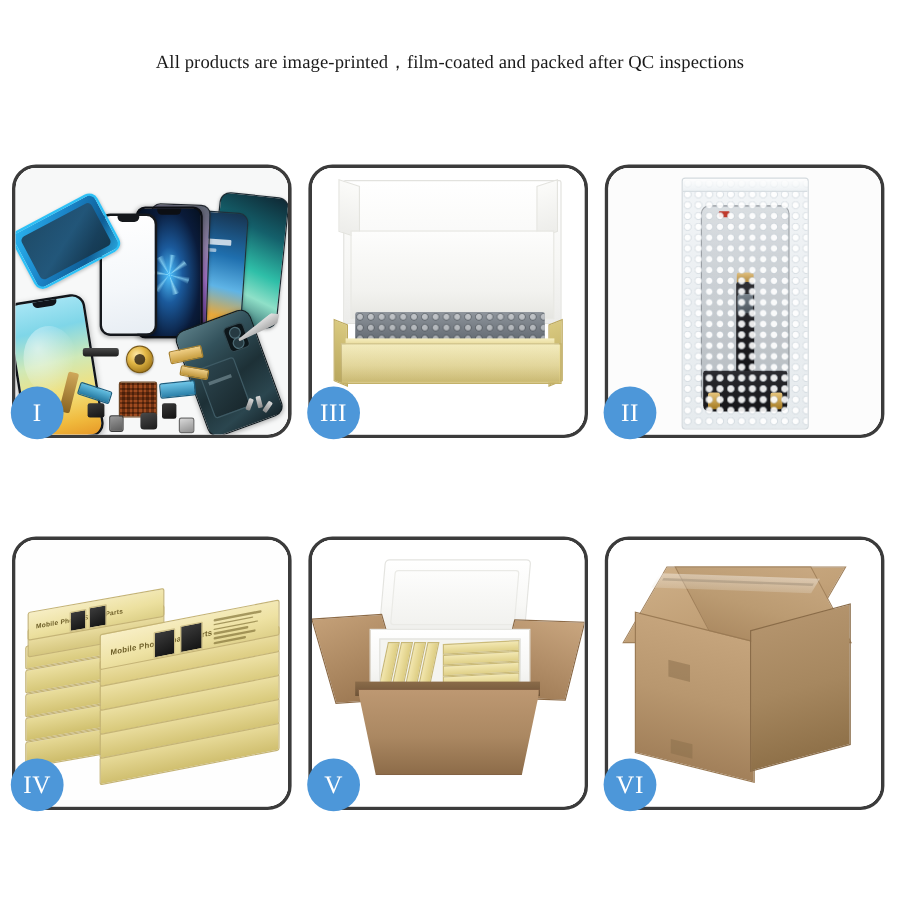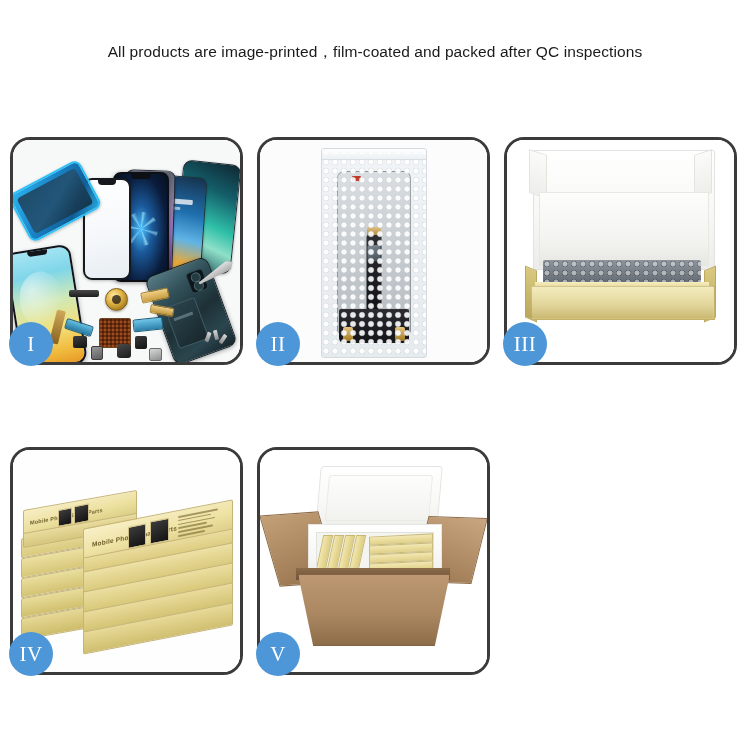--- a/index.html
+++ b/index.html
@@ -24,21 +24,21 @@
     font-family: "Liberation Sans", sans-serif;
     font-size: 35px;
     font-weight: 700;
     letter-spacing: 1.2px;
     color: #111111;
     line-height: 1.1;
     margin: 0;
     white-space: nowrap;
   }
   .subtitle {
-    font-family: Liberation Sans, sans-serif;
+    font-family: Liberation Serif, serif;
     font-size: 15.5px;
     font-weight: 400;
     color: #1a1a1a;
     margin: 12px 0 0 0;
     letter-spacing: 0.1px;
     white-space: nowrap;
   }
 
   
   .grid {
@@ -718,57 +718,57 @@
             <span></span>
         </div>
       </div>
     </div>
     <div class="badge">I</div>
   </div>
 
   <div class="panel">
     <div class="panel-inner">
       <div class="scene">
+        <div class="p3-bg"></div>
+        <div class="box3-lid"></div>
+        <div class="box3-lid-flapL"></div>
+        <div class="box3-lid-flapR"></div>
+        <div class="box3-foam"></div>
+        <div class="box3-bubble"></div>
+        <div class="box3-edgeL"></div>
+        <div class="box3-edgeR"></div>
+        <div class="box3-innerlip"></div>
+        <div class="box3-base"></div>
+        <div class="box3-base-front"></div>
+      </div>
+    </div>
+    <div class="badge">III</div>
+  </div>
+
+  <div class="panel">
+    <div class="panel-inner">
+      <div class="scene">
         <div class="p2-bg"></div>
         <div class="bubble-bag">
           <div class="lcd-panel">
             <div class="lcd-red"></div>
           </div>
           <div class="lcd-conn"></div>
           <div class="lcd-flex"></div>
           <div class="lcd-ic"></div>
           <div class="lcd-bottom">
             <div class="g1"></div>
               <div class="g2"></div>
           </div>
           <div class="bubbles"></div>
           <div class="bag-seal"></div>
         </div>
       </div>
     </div>
     <div class="badge">II</div>
-  </div>
-
-  <div class="panel">
-    <div class="panel-inner">
-      <div class="scene">
-        <div class="p3-bg"></div>
-        <div class="box3-lid"></div>
-        <div class="box3-lid-flapL"></div>
-        <div class="box3-lid-flapR"></div>
-        <div class="box3-foam"></div>
-        <div class="box3-bubble"></div>
-        <div class="box3-edgeL"></div>
-        <div class="box3-edgeR"></div>
-        <div class="box3-innerlip"></div>
-        <div class="box3-base"></div>
-        <div class="box3-base-front"></div>
-      </div>
-    </div>
-    <div class="badge">III</div>
   </div>
 
   <div class="panel">
     <div class="panel-inner">
       <div class="scene">
         <div class="p4-bg"></div>
         <div class="stack">
 
           <div class="gbox gbox-l6"></div>
           <div class="gbox gbox-l5"></div>
@@ -831,14 +831,31 @@
               <i></i>
           </div>
         </div>
         <div class="c5-body-top"></div>
         <div class="c5-body"></div>
       </div>
     </div>
     <div class="badge">V</div>
   </div>
 
+  <div class="panel">
+    <div class="panel-inner">
+      <div class="scene">
+        <div class="p6-bg"></div>
+        <div class="c6-wrap"></div>
+        <div class="c6-top"></div>
+        <div class="c6-top2"></div>
+        <div class="c6-seam"></div>
+        <div class="c6-tape"></div>
+        <div class="c6-front"></div>
+        <div class="c6-side"></div>
+        <div class="c6-tab1"></div>
+        <div class="c6-tab2"></div>
+      </div>
+    </div>
+    <div class="badge">VI</div>
+  </div>
 
 </div>
 
 </body></html>

